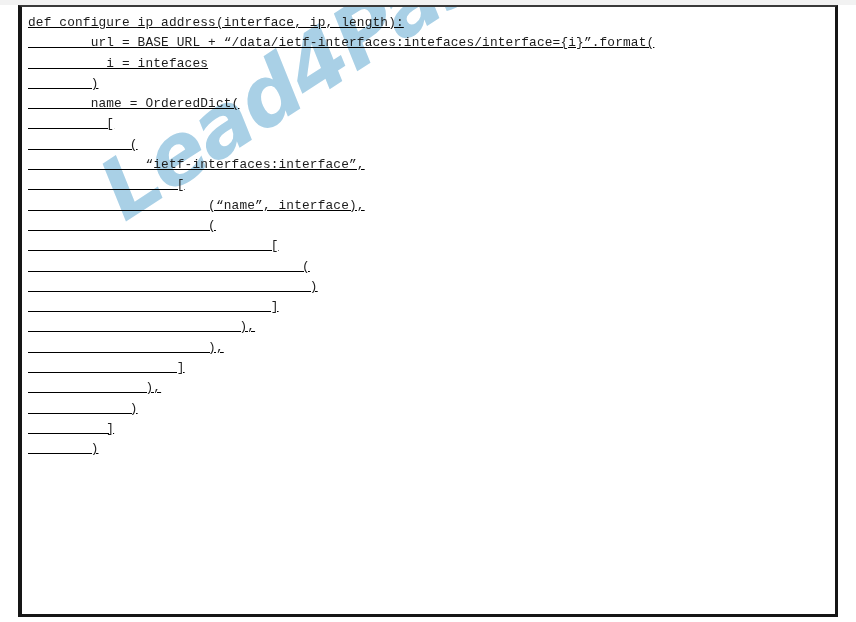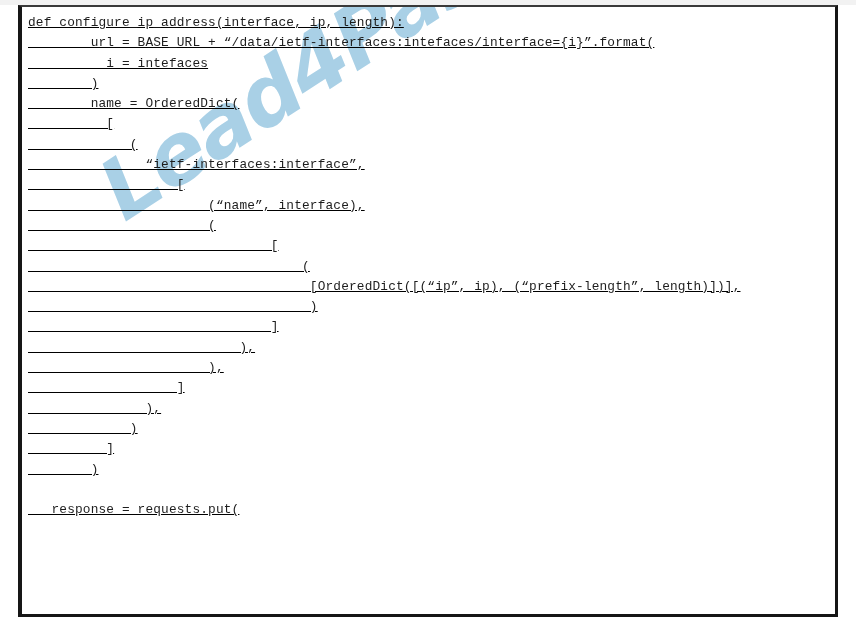--- a/index.html
+++ b/index.html
@@ -106,30 +106,28 @@
           <div class="code-line">        )</div>
           <div class="code-line">        name = OrderedDict(</div>
           <div class="code-line">          [</div>
           <div class="code-line">             (</div>
           <div class="code-line">               “ietf-interfaces:interface”,</div>
           <div class="code-line">                   [</div>
           <div class="code-line">                       (“name”, interface),</div>
           <div class="code-line">                       (</div>
           <div class="code-line">                               [</div>
           <div class="code-line">                                   (</div>
-          <div class="code-line">                                    [OrderedDict([(“ip”, ip), (“prefix-length”, length)])],</div>
           <div class="code-line">                                    )</div>
           <div class="code-line">                               ]</div>
           <div class="code-line">                           ),</div>
           <div class="code-line">                       ),</div>
           <div class="code-line">                   ]</div>
           <div class="code-line">               ),</div>
           <div class="code-line">             )</div>
           <div class="code-line">          ]</div>
           <div class="code-line">        )</div>
           <div class="code-line spacer"></div>
-          <div class="code-line">   response = requests.put(</div>
         </div>
 
     </div>
   </div>
 
 </div>
 
 </body></html>

